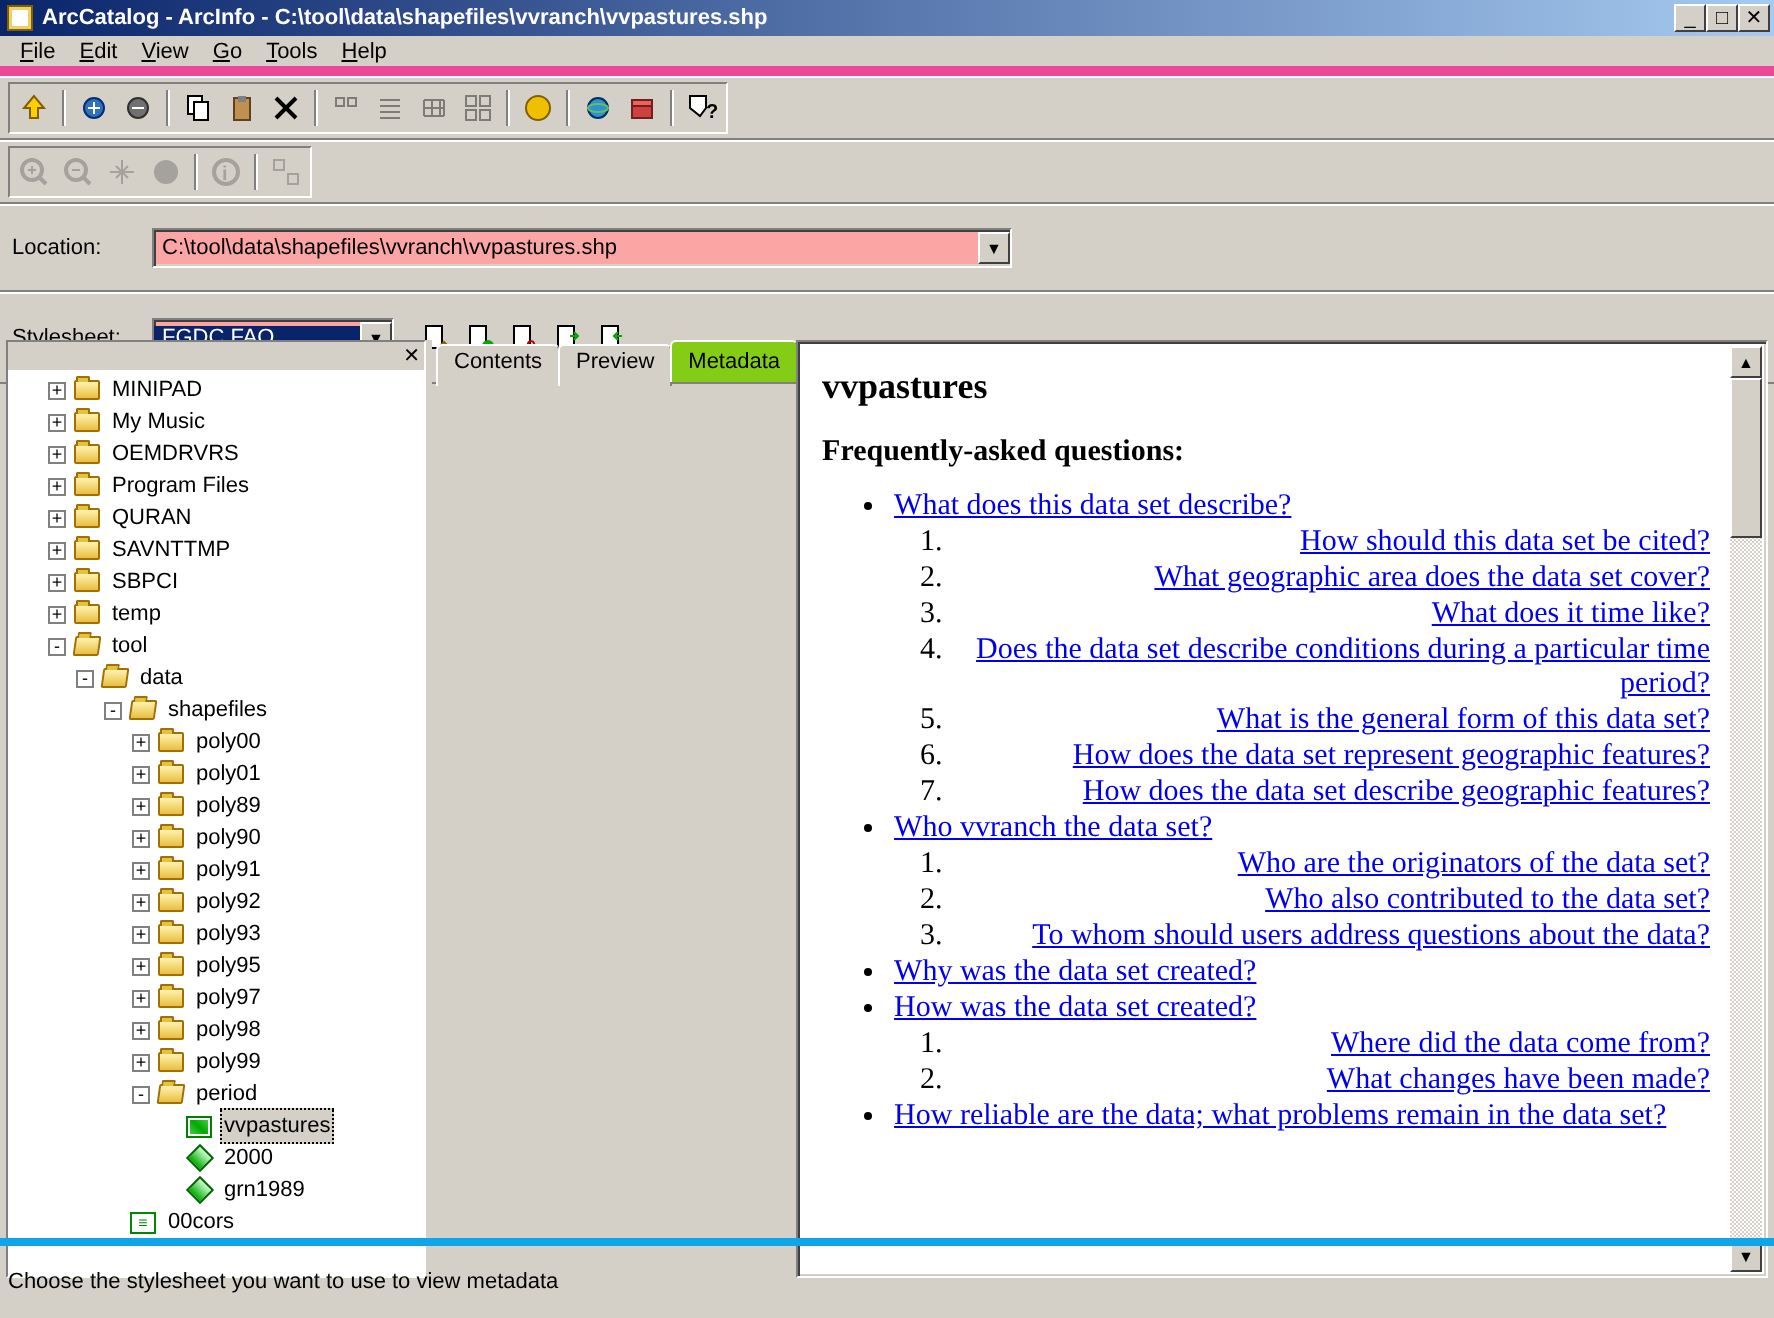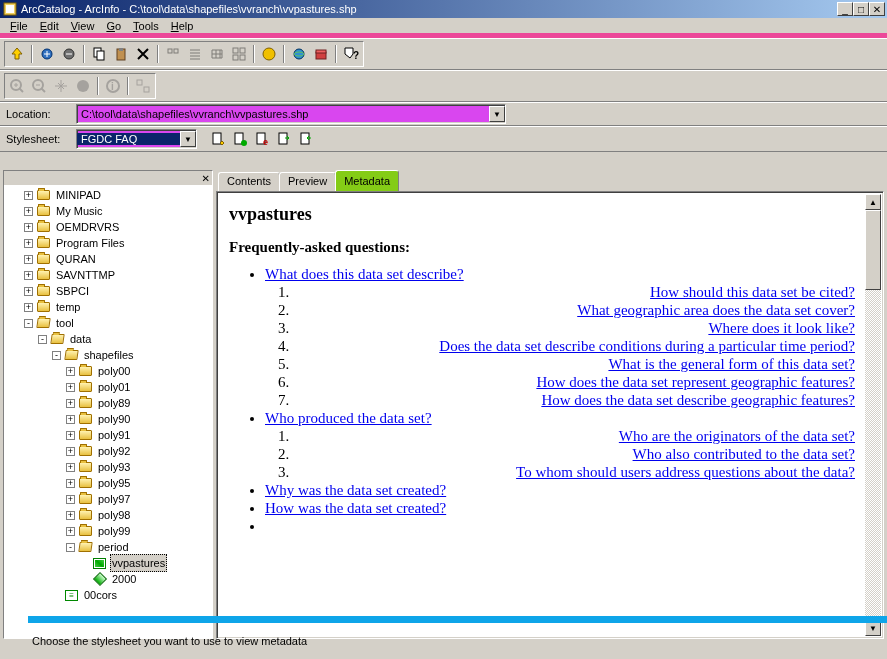--- a/index.html
+++ b/index.html
@@ -14,21 +14,21 @@
 }
 .titlebar {
   background: linear-gradient(to right, #0a246a, #a6caf0);
   height: 18px;
   display: flex;
   align-items: center;
   color: #fff;
   padding: 0 2px;
 }
 .titlebar .icon { width: 16px; height: 16px; margin-right: 3px; display:flex;align-items:center;justify-content:center; }
-.titlebar .title { flex: 1; font-weight: normal; font-size: 11px; }
+.titlebar .title { flex: 1; font-weight: bold; font-size: 11px; }
 .titlebar .winbtns { display: flex; gap: 0; }
 .titlebar .winbtn {
   width: 16px; height: 14px;
   background: #d4d0c8;
   border: 1px solid #fff;
   border-right-color: #404040; border-bottom-color: #404040;
   font-family: Marlett, Arial;
   font-size: 10px;
   display: flex; align-items: center; justify-content: center;
   color: #000;
@@ -58,29 +58,29 @@
 }
 .tbtn {
   width: 22px; height: 22px;
   display: flex; align-items: center; justify-content: center;
   border: 1px solid transparent;
 }
 .tbtn.disabled { opacity: 0.4; }
 .fieldrow {
   display: flex;
   align-items: center;
-  padding: 1px 6px;
+  padding: 11px 6px;
   border-top: 1px solid #fff;
   border-bottom: 1px solid #808080;
 }
 .fieldrow .label { width: 70px; }
 .fieldrow .combo {
   flex: 0 0 auto;
   display: flex;
-  background: #d946ef;
+  background: #fca5a5;
   border: 1px solid #808080;
   border-right-color:#fff; border-bottom-color:#fff;
   box-shadow: inset 1px 1px 0 #404040, inset -1px -1px 0 #d4d0c8;
   height: 20px;
   align-items: center;
 }
 .fieldrow .combo .val { flex:1; padding: 0 4px; overflow:hidden; white-space:nowrap; }
 .fieldrow .combo .drop { width:16px; height:16px; background:#d4d0c8; border:1px solid #fff; border-right-color:#404040; border-bottom-color:#404040; display:flex;align-items:center;justify-content:center;font-size:8px; }
 .combo.sel .val { background:#0a246a; color:#fff; }
 .mainarea {
@@ -119,21 +119,21 @@
 .tree .lbl.sel { background:#d4d0c8; border:1px dotted #000; padding:0 1px;}
 .folder-closed { background: linear-gradient(#fff2b0,#e8c040); border:1px solid #a07000; width:13px;height:10px; position:relative; border-radius:1px;}
 .folder-closed::before{content:"";position:absolute;top:-3px;left:0;width:5px;height:2px;background:#e8c040;border:1px solid #a07000;border-bottom:none;border-radius:1px 1px 0 0;}
 .folder-open { background: linear-gradient(#fff2b0,#e8c040); border:1px solid #a07000; width:13px;height:10px; position:relative; border-radius:1px; transform:skewX(-8deg);}
 .folder-open::before{content:"";position:absolute;top:-3px;left:0;width:5px;height:2px;background:#e8c040;border:1px solid #a07000;border-bottom:none;border-radius:1px 1px 0 0;}
 .shp-icon { width:13px;height:11px;background:#fff;border:1px solid #008000;position:relative;}
 .shp-icon::after{content:"";position:absolute;inset:1px;background:linear-gradient(45deg,#4c4,#0a0,#4c4);}
 .tbl-icon{width:13px;height:11px;background:#fff;border:1px solid #008800;font-size:8px;color:#080;text-align:center;line-height:10px;}
 .diamond{width:10px;height:10px;transform:rotate(45deg);background:linear-gradient(#cfc,#0a0);border:1px solid #060;}
 .splitter { width:3px; background:#d4d0c8; cursor:col-resize;}
-.rightpanel { flex:1; display:flex; flex-direction:column; }
+.rightpanel { flex:1; display:flex; flex-direction:row; }
 .tabs { display:flex; height:21px; padding-left:2px; position:relative; }
 .tab {
   padding: 3px 8px;
   border:1px solid #808080;
   border-bottom:none;
   background:#d4d0c8;
   border-radius:3px 3px 0 0;
   margin-right:-1px;
   position:relative;
   top:1px;
@@ -166,23 +166,23 @@
 .content-inner li{margin:1px 0;}
 .vscroll {
   position:absolute; right:2px; top:2px; bottom:2px; width:16px;
   background:#d4d0c8;
 }
 .vscroll .sbtn{width:16px;height:16px;background:#d4d0c8;border:1px solid #fff;border-right-color:#404040;border-bottom-color:#404040;display:flex;align-items:center;justify-content:center;font-size:8px;}
 .vscroll .track{position:absolute;top:16px;bottom:16px;left:0;right:0;background:repeating-conic-gradient(#d4d0c8 0% 25%, #fff 0% 50%) 50% / 2px 2px;}
 .vscroll .thumb{position:absolute;top:16px;left:0;width:16px;height:80px;background:#d4d0c8;border:1px solid #fff;border-right-color:#404040;border-bottom-color:#404040;}
 .statusbar {
   position:absolute; left:0;right:0;bottom:0;height:18px;
-  border-top:7px solid #0ea5e9;
+  border-top:4px solid #0ea5e9;
   padding:18px 4px;
-  display:flex;align-items:center;margin-left:28px;
+  display:flex;align-items:center;
 }
 svg{display:block;}
 .row2section { display:flex; align-items:center; border:1px solid #fff; border-top-color:#808080;border-left-color:#808080; padding:1px; margin-right:2px;}
 </style>
 </head>
 <body>
 
 <div class="titlebar">
   <span class="icon">
     <svg width="14" height="14">
@@ -566,20 +566,27 @@
             </span>
             <span class="lbl sel">vvpastures</span>
           </div>
           <div class="node" style="padding-left: 74px;">
             <span class="noexp"></span>
             <span class="ticon">
               <div class="diamond"></div>
             </span>
             <span class="lbl">2000</span>
           </div>
+          <div class="node" style="padding-left: 74px;">
+            <span class="noexp"></span>
+            <span class="ticon">
+              <div class="diamond"></div>
+            </span>
+            <span class="lbl">grn1989</span>
+          </div>
           <div class="node" style="padding-left: 46px;">
             <span class="noexp"></span>
             <span class="ticon">
               <div class="tbl-icon">≡</div>
             </span>
             <span class="lbl">00cors</span>
           </div>
         </div>
     </div>
   </div>
@@ -592,38 +599,42 @@
     </div>
     <div class="contentframe">
       <div class="content-inner">
         <h1>vvpastures</h1>
         <h2>Frequently-asked questions:</h2>
         <ul>
           <li><a href="#">What does this data set describe?</a>
             <ol>
               <li><a href="#">How should this data set be cited?</a></li>
               <li><a href="#">What geographic area does the data set cover?</a></li>
-              <li><a href="#">Where does it look like?</a></li>
+              <li><a href="#">What does it time like?</a></li>
               <li><a href="#">Does the data set describe conditions during a particular time period?</a></li>
               <li><a href="#">What is the general form of this data set?</a></li>
               <li><a href="#">How does the data set represent geographic features?</a></li>
               <li><a href="#">How does the data set describe geographic features?</a></li>
             </ol>
           </li>
-          <li><a href="#">Who produced the data set?</a>
+          <li><a href="#">Who vvranch the data set?</a>
             <ol>
               <li><a href="#">Who are the originators of the data set?</a></li>
               <li><a href="#">Who also contributed to the data set?</a></li>
               <li><a href="#">To whom should users address questions about the data?</a></li>
             </ol>
           </li>
           <li><a href="#">Why was the data set created?</a></li>
           <li><a href="#">How was the data set created?</a>
+            <ol>
+              <li><a href="#">Where did the data come from?</a></li>
+              <li><a href="#">What changes have been made?</a></li>
+            </ol>
           </li>
-          <li>
+          <li><a href="#">How reliable are the data; what problems remain in the data set?</a>
           </li>
         </ul>
       </div>
       <div class="vscroll">
         <div class="sbtn">▲</div>
         <div class="track"></div>
         <div class="thumb"></div>
         <div class="sbtn" style="position:absolute;bottom:0;">▼</div>
       </div>
     </div>

